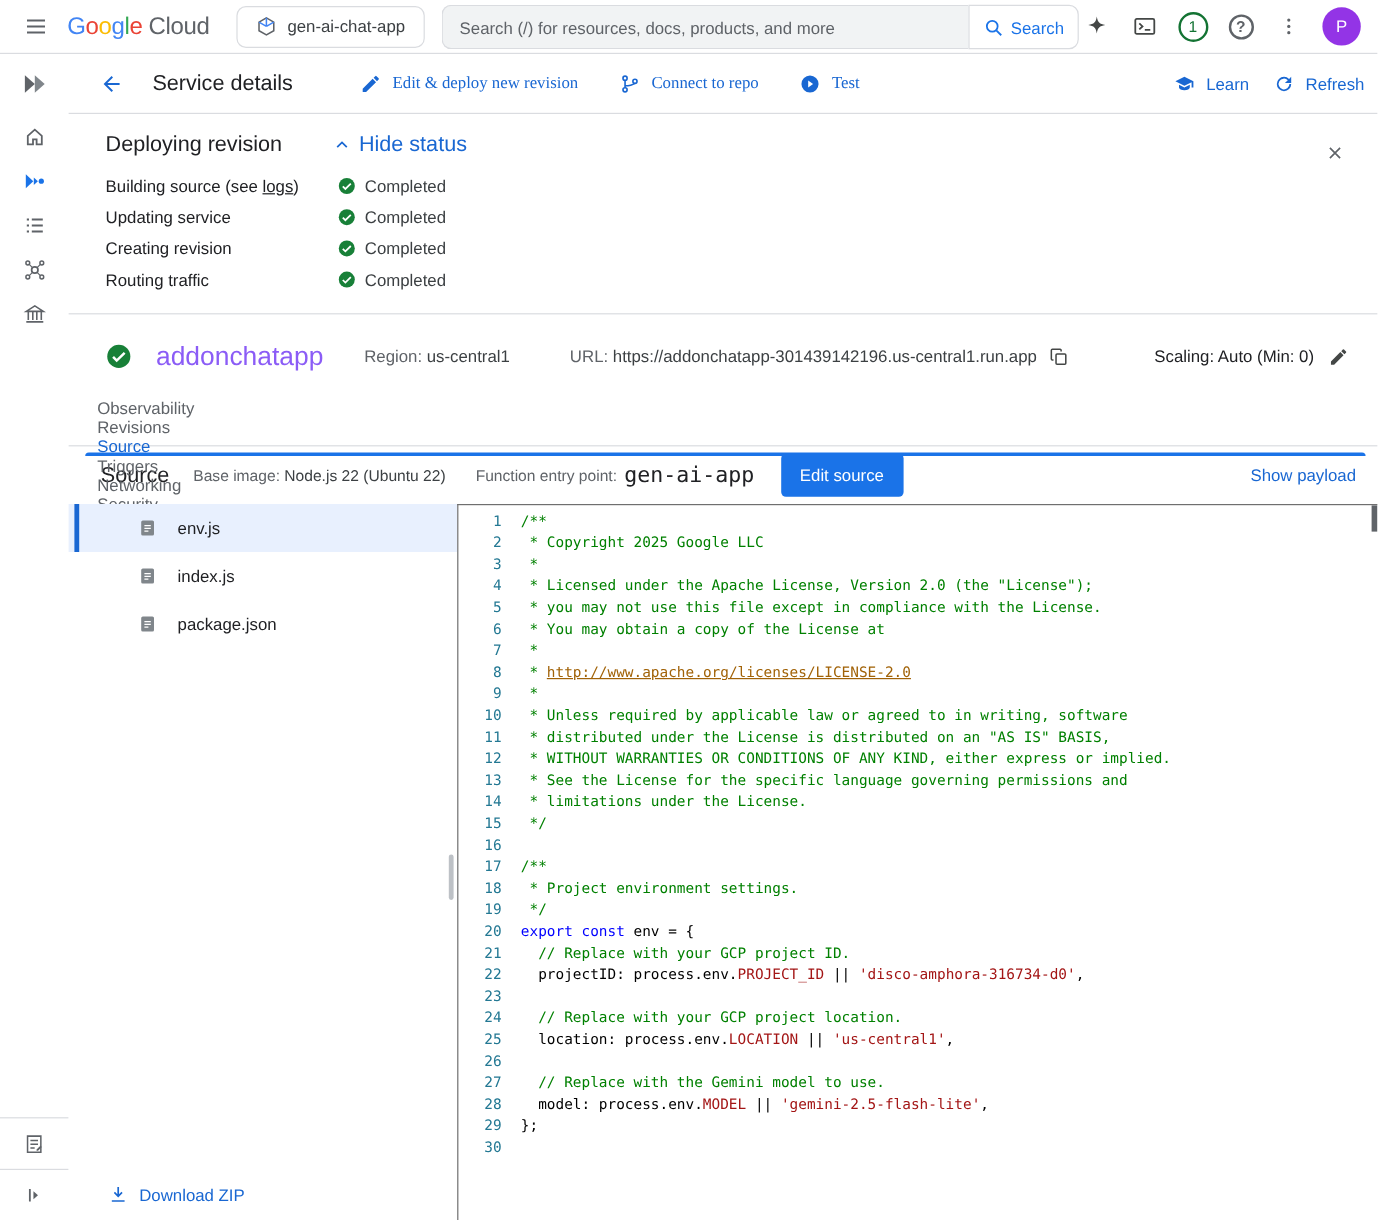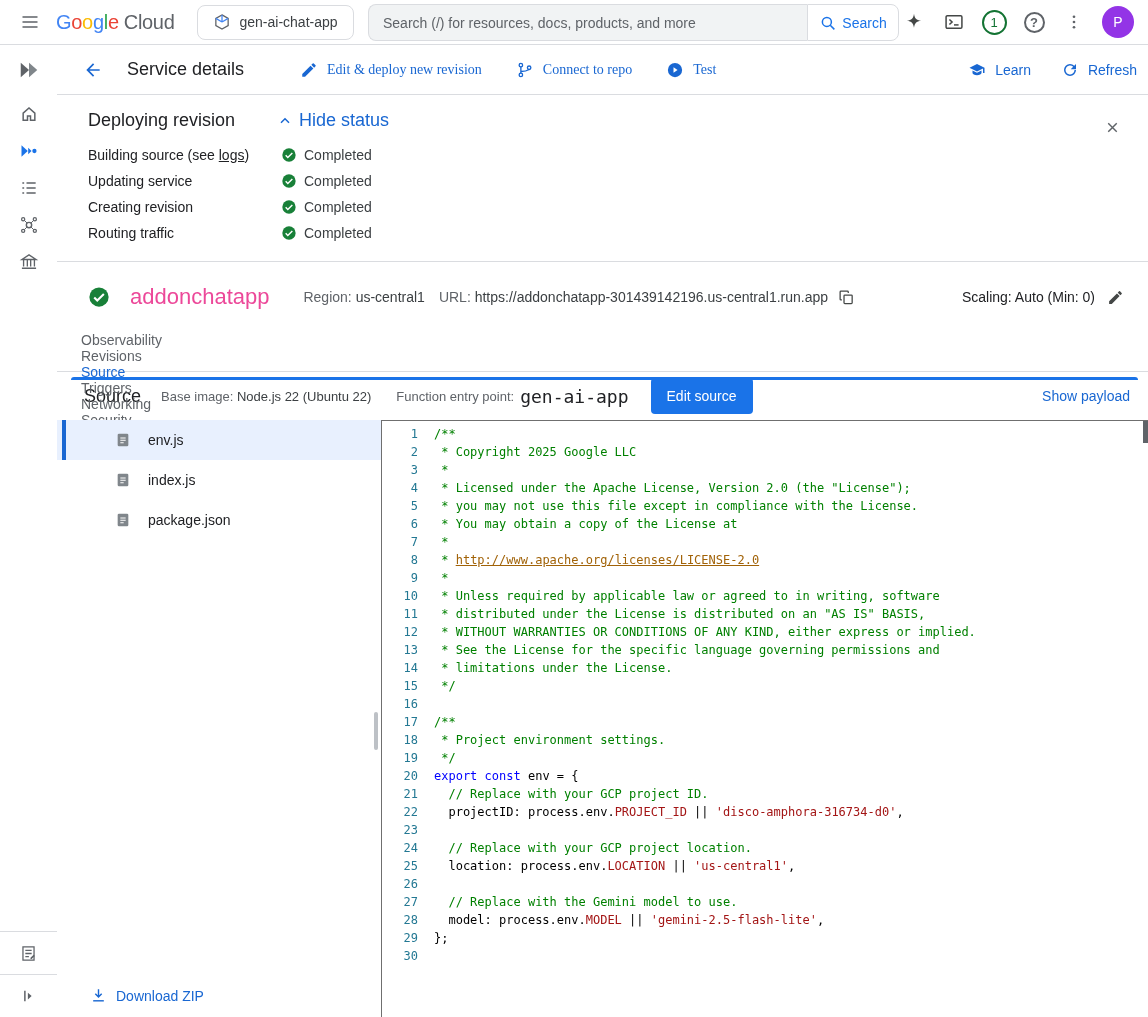--- a/index.html
+++ b/index.html
@@ -31,42 +31,42 @@
   .rail .cell.logo-cell { height: 50px; cursor: default; }
   .rail .spacer { flex: 1; }
   .rail .cell.bordered { border-top: 1px solid #dadce0; height: 43px; }
 
   
   .main { margin-left: 57px; }
   .subheader { height: 50px; border-bottom: 1px solid #dadce0; display: flex; align-items: center; padding: 0 11px 0 16px; }
   .page-title { font-size: 18px; color: #202124; margin-left: 14px; }
   .sh-actions { display: flex; align-items: center; gap: 34px; margin-left: 56px; font-family: Liberation Serif, serif; }
   .sh-link { display: flex; align-items: center; gap: 9px; color: #1967d2; font-size: 14px; font-weight: 500; cursor: pointer; white-space: nowrap; }
-  .sh-right { margin-left: auto; display: flex; align-items: center; gap: 30px; }
+  .sh-right { margin-left: auto; display: flex; align-items: center; gap: 20px; }
 
   
   .status-panel { border-bottom: 1px solid #dadce0; padding: 15px 18px 20px 31px; position: relative; }
   .status-head { display: flex; align-items: center; }
   .status-title { font-size: 18px; color: #202124; }
   .hide-status { display: flex; align-items: center; gap: 6px; color: #1967d2; font-size: 18px; font-weight: 500; margin-left: 42px; cursor: pointer; }
   .close-x { position: absolute; right: 16px; top: 12px; }
   .status-rows { margin-top: 15px; display: flex; flex-direction: column; gap: 9px; }
   .status-row { display: flex; align-items: center; height: 17px; }
   .status-row .lbl { width: 193px; font-size: 14px; color: #202124; }
   .status-row .lbl a { color: #202124; text-decoration: underline; cursor: pointer; }
   .status-row .st { display: flex; align-items: center; gap: 7px; font-size: 14px; color: #3c4043; }
 
   
   .svc { display: flex; align-items: center; padding: 0 24px 0 31px; height: 70px; }
-  .svc-name { margin-left: 20px; font-size: 22px; color: #ec4899; }
+  .svc-name { margin-left: 20px; font-size: 22px; color: #8b5cf6; }
   .kv { font-size: 14px; white-space: nowrap; }
   .kv .k { color: #5f6368; }
   .kv .v { color: #3c4043; }
   .svc-region { margin-left: 34px; }
-  .svc-url { margin-left: 14px; display: flex; align-items: center; gap: 10px; }
+  .svc-url { margin-left: 50px; display: flex; align-items: center; gap: 10px; }
   .svc-scaling { margin-left: auto; display: flex; align-items: center; gap: 12px; font-size: 14px; color: #202124; }
 
   
   .tabs { display: flex; border-bottom: 1px solid #dadce0; padding-left: 4px; height: 40px; flex-direction: column; }
   .tab { padding: 0 20px; display: flex; align-items: center; font-size: 14px; font-weight: 500; color: #5f6368; cursor: pointer; position: relative; white-space: nowrap; }
   .tab.active { color: #1967d2; }
   .tab.active::after { content: ""; position: absolute; left: 10px; right: 10px; bottom: 0; height: 3px; background: #1a73e8; border-radius: 3px 3px 0 0; }
 
   
   .src-toolbar { height: 48px; display: flex; align-items: center; padding: 0 18px 0 27px; }

